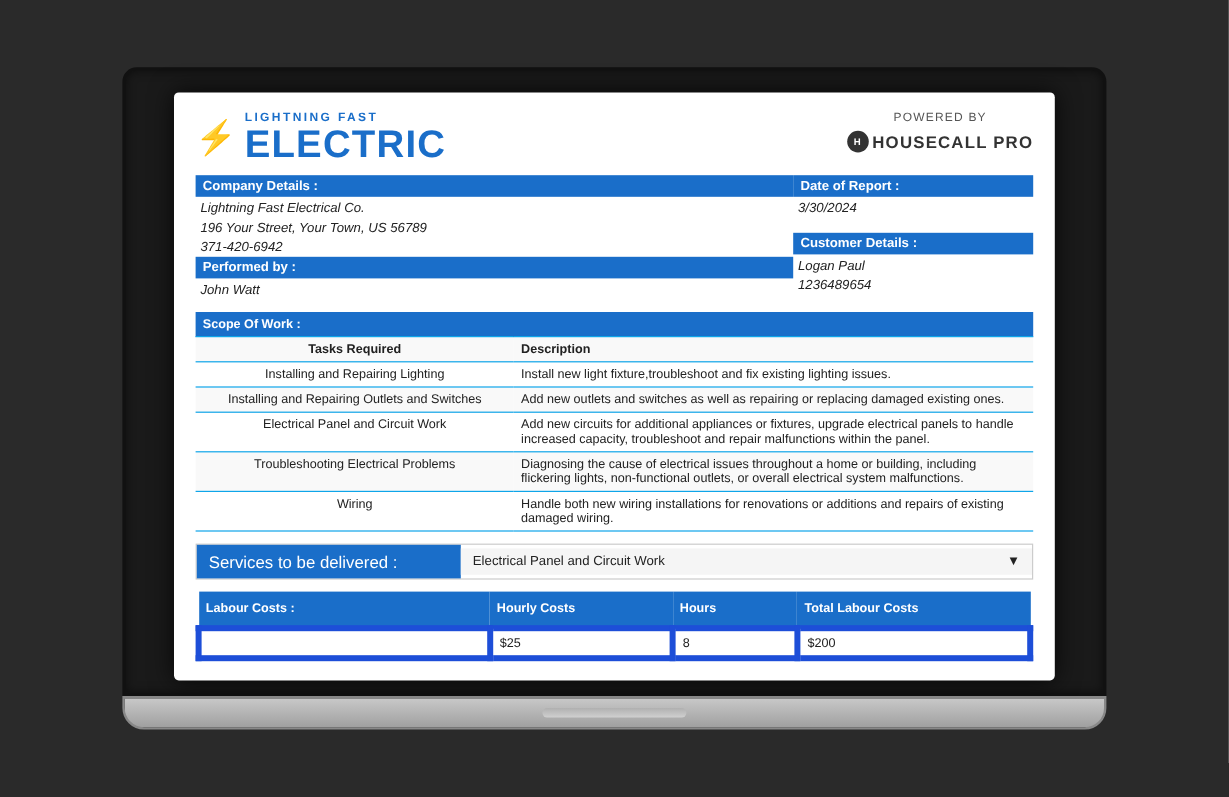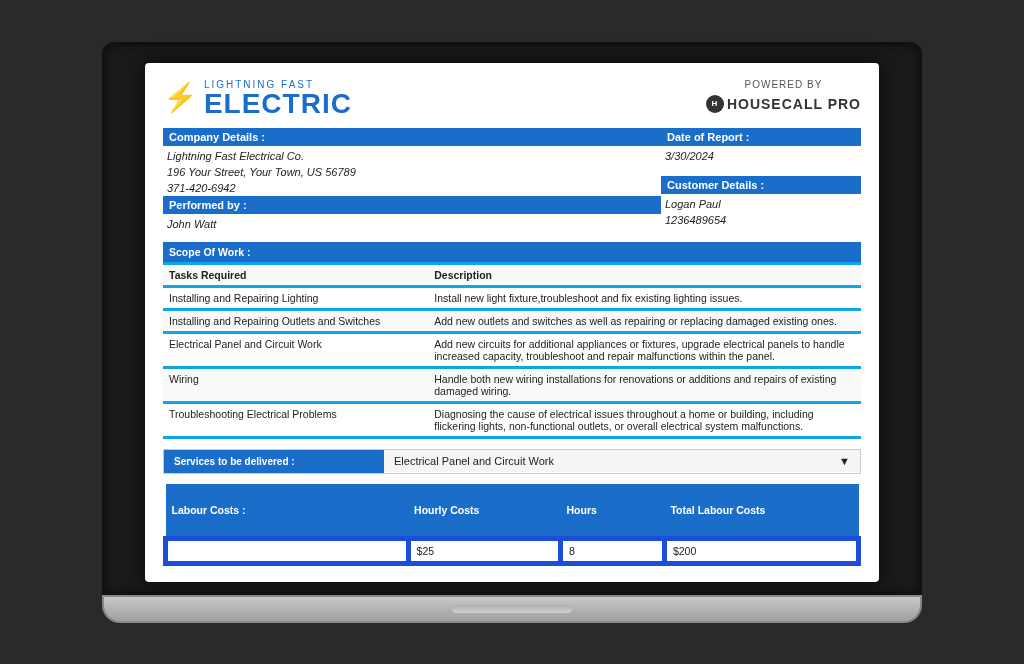--- a/index.html
+++ b/index.html
@@ -70,27 +70,27 @@
       align-items: center;
       gap: 6px;
     }
     .logo-bolt {
       color: #1a6ec9;
       font-size: 28px;
       line-height: 1;
     }
     .logo-text-top {
       font-size: 10px;
-      font-weight: normal;
+      font-weight: bold;
       color: #1a6ec9;
       letter-spacing: 2px;
       display: block;
     }
     .logo-text-main {
-      font-size: 28px;
+      font-size: 32px;
       font-weight: 900;
       color: #1a6ec9;
       display: block;
       line-height: 1;
       letter-spacing: 1px;
     }
 
     .powered-by {
       display: flex;
       align-items: center;
@@ -169,50 +169,51 @@
     .scope-table-col-header td {
       background: #e0e0e0;
       font-weight: bold;
       padding: 3px 6px;
       border-bottom: 1px solid #ccc;
     }
 
     .scope-table tr td {
       padding: 4px 6px;
       vertical-align: top;
-      border-bottom: 3px solid #0ea5e9;
+      border-bottom: 1px solid #0ea5e9;
     }
 
     .scope-table tr:nth-child(even) td {
       background: #f9f9f9;
     }
 
     .task-col {
       width: 38%;
       font-weight: normal;
+      text-align: center;
     }
 
     .desc-col {
       width: 62%;
     }
 
     
     .services-row {
       display: flex;
       align-items: center;
       margin-bottom: 10px;
       border: 1px solid #ccc;
     }
 
     .services-label {
       background: #1a6ec9;
       color: #fff;
-      font-weight: bold;
+      font-weight: normal;
       padding: 6px 10px;
-      font-size: 10px;
+      font-size: 14px;
       min-width: 220px;
     }
 
     .services-dropdown {
       flex: 1;
       padding: 5px 10px;
       font-size: 11px;
       display: flex;
       align-items: center;
       justify-content: space-between;
@@ -223,21 +224,21 @@
     .labour-table {
       width: 100%;
       border-collapse: collapse;
       font-size: 10.5px;
     }
 
     .labour-table-header-row td {
       background: #1a6ec9;
       color: #fff;
       font-weight: bold;
-      padding: 20px 6px;
+      padding: 8px 6px;
     }
 
     .labour-table tbody tr td {
       padding: 4px 6px;
       border: 5px solid #1d4ed8;
     }
 
     .labour-col-1 { width: 35%; }
     .labour-col-2 { width: 22%; }
     .labour-col-3 { width: 15%; }
@@ -303,26 +304,26 @@
           </tr>
           <tr>
             <td class="task-col">Installing and Repairing Outlets and Switches</td>
             <td class="desc-col">Add new outlets and switches as well as repairing or replacing damaged existing ones.</td>
           </tr>
           <tr>
             <td class="task-col">Electrical Panel and Circuit Work</td>
             <td class="desc-col">Add new circuits for additional appliances or fixtures, upgrade electrical panels to handle increased capacity, troubleshoot and repair malfunctions within the panel.</td>
           </tr>
           <tr>
+            <td class="task-col">Troubleshooting Electrical Problems</td>
+            <td class="desc-col">Diagnosing the cause of electrical issues throughout a home or building, including flickering lights, non-functional outlets, or overall electrical system malfunctions.</td>
+          </tr>
+          <tr>
             <td class="task-col">Wiring</td>
             <td class="desc-col">Handle both new wiring installations for renovations or additions and repairs of existing damaged wiring.</td>
-          </tr>
-          <tr>
-            <td class="task-col">Troubleshooting Electrical Problems</td>
-            <td class="desc-col">Diagnosing the cause of electrical issues throughout a home or building, including flickering lights, non-functional outlets, or overall electrical system malfunctions.</td>
           </tr>
         </tbody>
           </table>
 
         <div class="services-row">
           <div class="services-label">Services to be delivered :</div>
           <div class="services-dropdown">
             <span>Electrical Panel and Circuit Work</span>
             <span>▼</span>
           </div>

